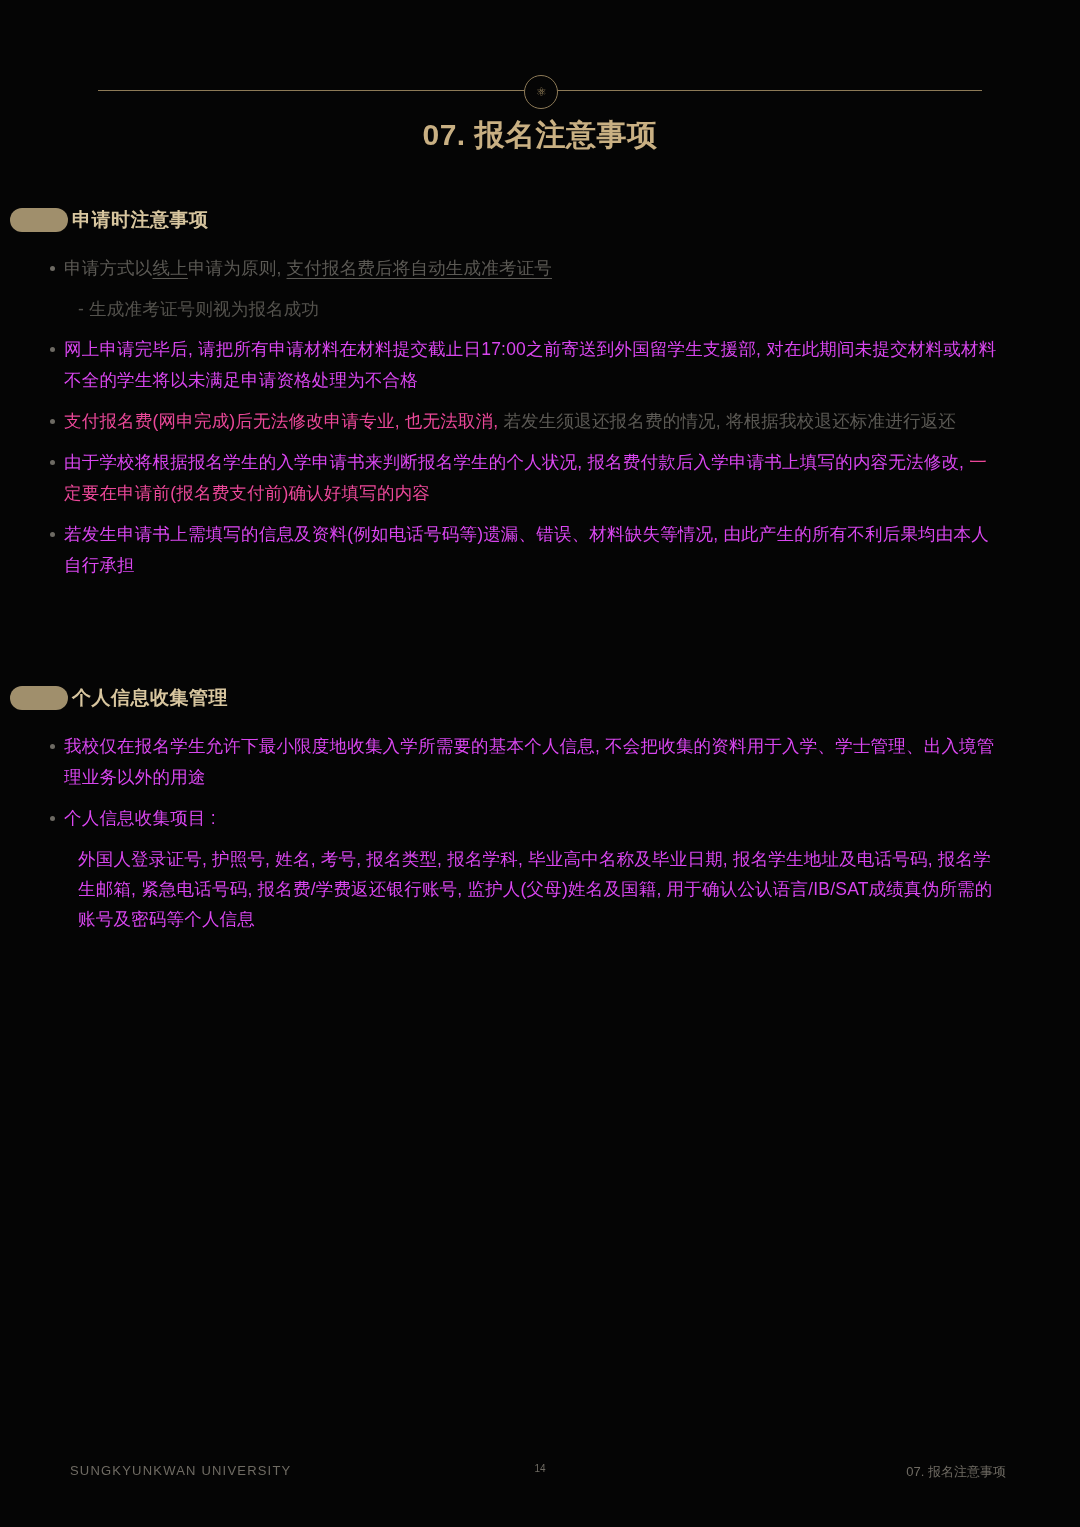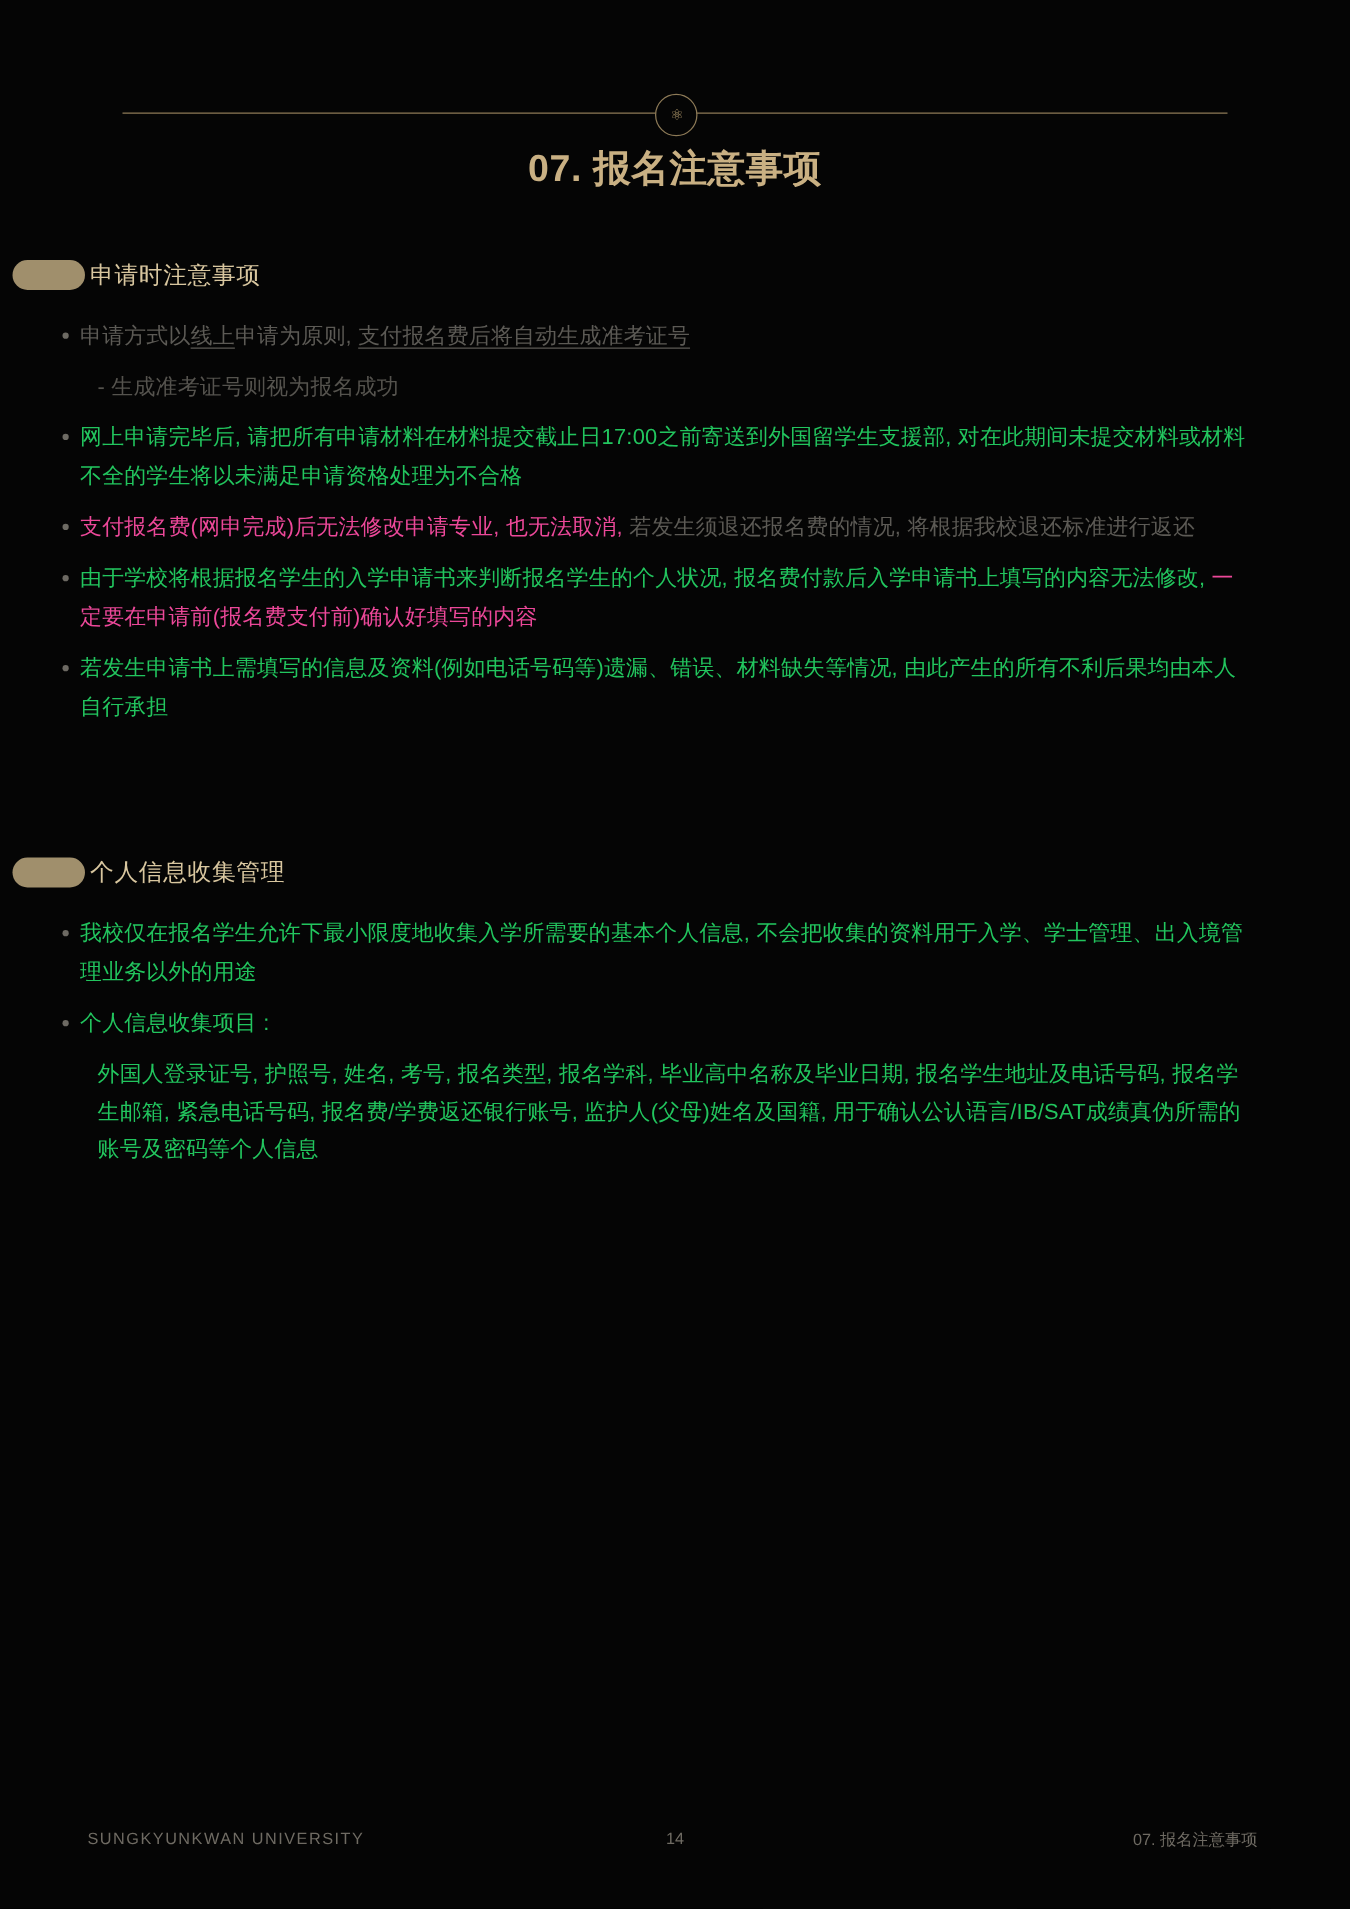--- a/index.html
+++ b/index.html
@@ -75,21 +75,21 @@
     width: 58px;
     height: 24px;
     background: #a08f6c;
     border-radius: 12px;
   }
   .sec-title {
     position: absolute;
     left: 72px;
     top: 2px;
     font-size: 19px;
-    font-weight: normal;
+    font-weight: bold;
     color: #d8c69f;
     letter-spacing: 0.5px;
   }
 
   
   .bullets {
     margin-top: 14px;
     padding-left: 64px;
     padding-right: 80px;
   }
@@ -114,21 +114,21 @@
   .bullet.nodot::before { display: none; }
   .sub {
     color: #55534e;
     padding-left: 14px;
     line-height: 30px;
   }
 
   
   .u { text-decoration: underline; text-underline-offset: 4px; }
   .hi { color: #ec4899; }
-  .bright { color: #22c55e; }
+  .bright { color: #d946ef; }
   .brighter { color: #7c7972; }
 
   
   .footer {
     position: absolute;
     left: 0;
     bottom: 44px;
     width: 1080px;
     height: 20px;
   }
@@ -139,21 +139,21 @@
     font-size: 13px;
     letter-spacing: 1.2px;
     color: #6f6b63;
   }
   .footer-center {
     position: absolute;
     left: 0;
     top: 0;
     width: 1080px;
     text-align: center;
-    font-size: 13px;
+    font-size: 10px;
     color: #6f6b63;
   }
   .footer-right {
     position: absolute;
     right: 74px;
     top: 0;
     font-size: 13px;
     color: #6f6b63;
   }
 </style>

